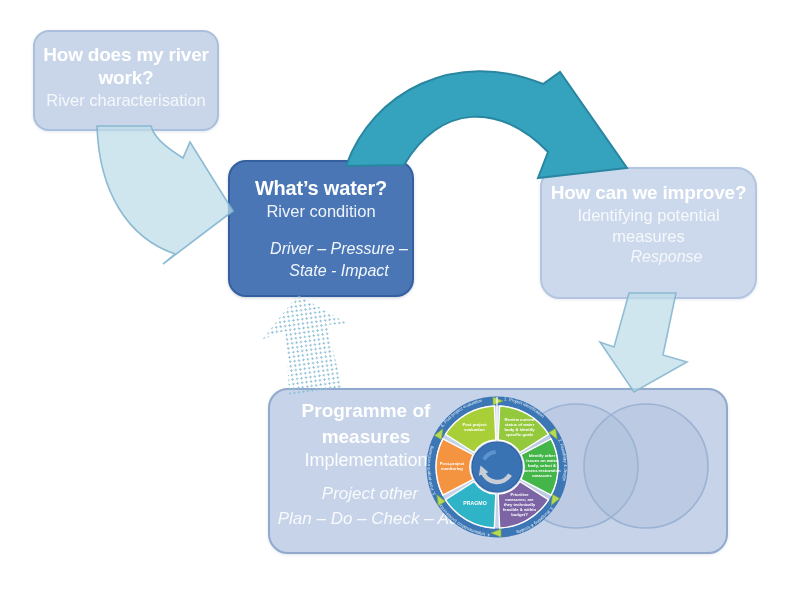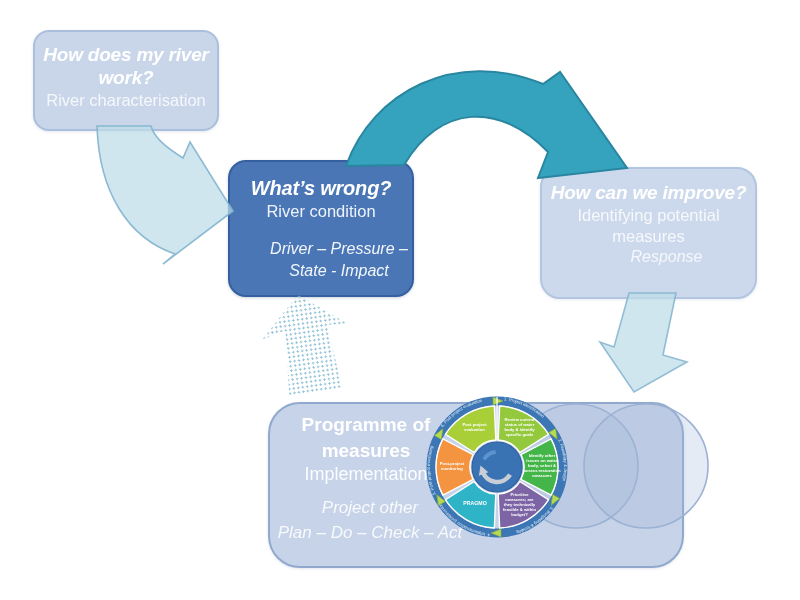--- a/index.html
+++ b/index.html
@@ -17,26 +17,25 @@
     left:228px;top:160px;width:186px;height:137px;border-radius:18px;
     background:#4a76b6;border:2px solid #35609f;padding-top:14px;
     box-shadow:0 1px 3px rgba(40,70,120,.25);
   }
   .box3{
     left:540px;top:167px;width:217px;height:132px;border-radius:20px;
     background:#ccd9ec;border:2px solid #b3c5e0;padding-top:12px;
     box-shadow:0 1px 3px rgba(60,90,140,.12);
   }
   .box4{
-    left:268px;top:388px;width:416px;height:166px;border-radius:32px;
+    left:268px;top:388px;width:460px;height:166px;border-radius:20px;
     background:#c6d3e8;border:2px solid #90a9cd;
     box-shadow:0 1px 3px rgba(60,90,140,.15);
-    margin-top:14px;
   }
-  .b-title{font-weight:bold;font-size:19px;line-height:1.22;letter-spacing:-.2px;font-style:italic;}
+  .b-title{font-weight:bold;font-size:19px;line-height:1.22;letter-spacing:-.2px;}
   .box2 .b-title{font-size:20px;}
   .b-sub{font-size:16.5px;line-height:1.25;color:rgba(255,255,255,.82);margin-top:1px;}
   .box2 .b-sub{color:#eef3fa;}
   .b-italic{font-style:italic;font-size:16px;line-height:1.35;color:#f2f6fb;padding-left:36px;}
   .box3 .b-italic{color:rgba(255,255,255,.8);}
   .box2 .spacer{height:16px;}
   .pom-text{position:absolute;left:10px;top:8px;width:172px;text-align:center;color:#fff;}
   .pom-title{font-weight:bold;font-size:19px;line-height:1.35;}
   .pom-impl{font-size:18px;line-height:1.3;color:#fbfdff;}
   .pom-italic{position:absolute;left:2px;top:92px;width:196px;text-align:center;
@@ -52,21 +51,21 @@
 </style>
 </head>
 <body>
 
 <div class="box box1">
   <div class="b-title">How does my river work?</div>
   <div class="b-sub">River characterisation</div>
 </div>
 
 <div class="box box2">
-  <div class="b-title">What’s wrong?</div>
+  <div class="b-title">What’s water?</div>
   <div class="b-sub">River condition</div>
   <div class="spacer"></div>
   <div class="b-italic">Driver – Pressure –</div>
   <div class="b-italic">State - Impact</div>
 </div>
 
 <div class="box box3">
   <div class="b-title">How can we improve?</div>
   <div class="b-sub">Identifying potential measures</div>
   <div class="b-italic">Response</div>

